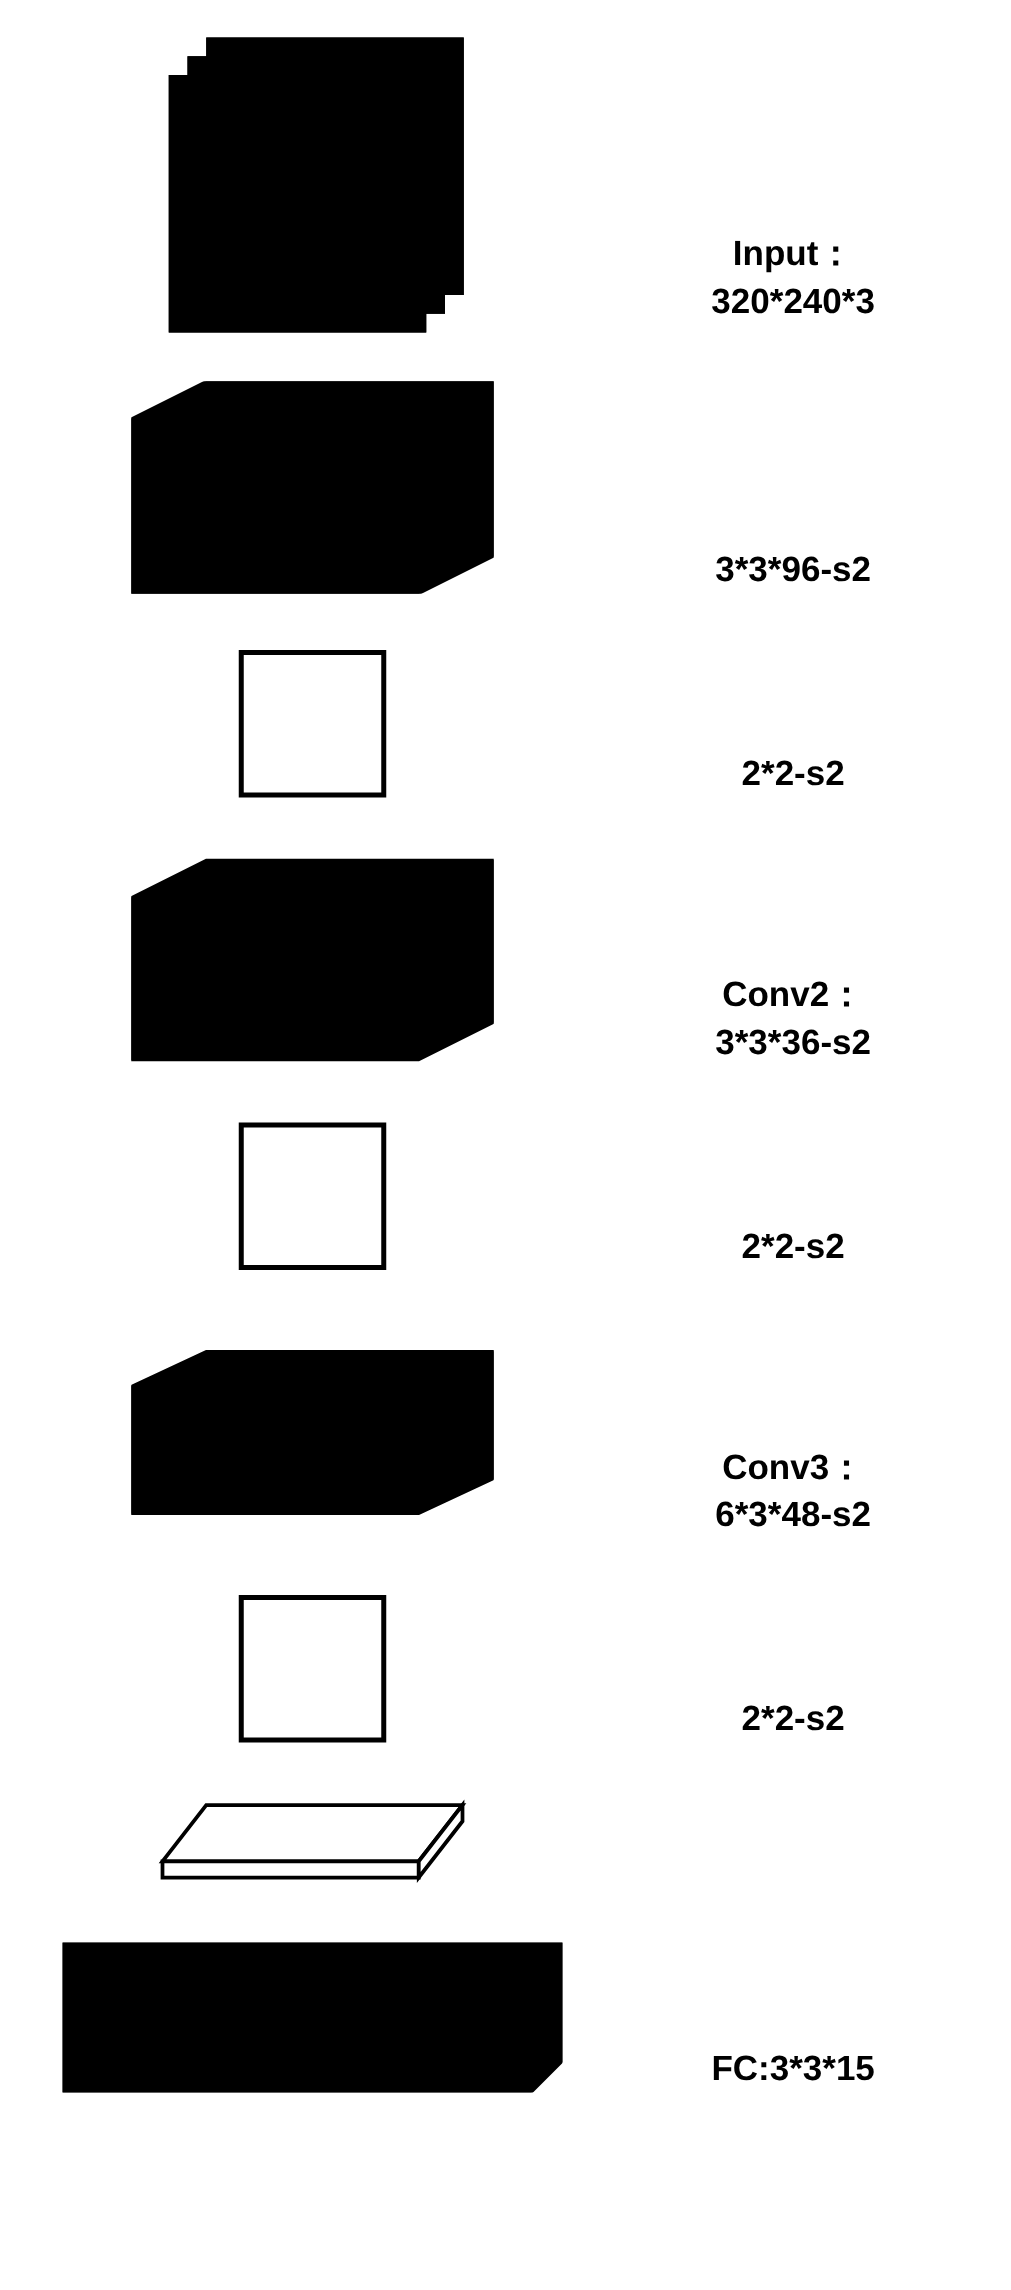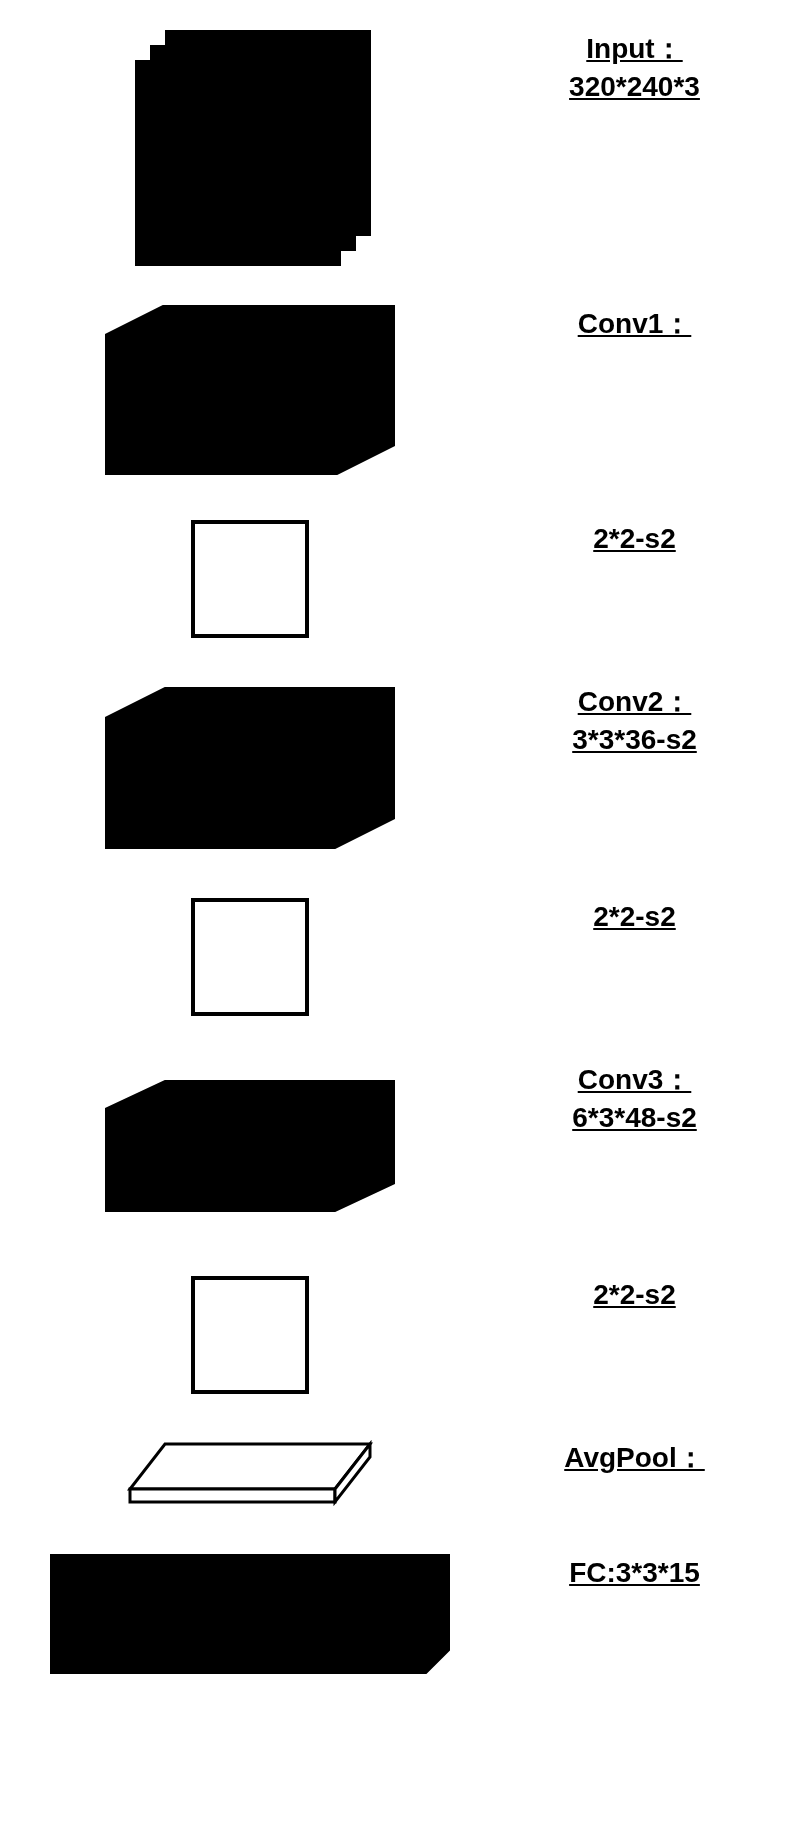--- a/index.html
+++ b/index.html
@@ -5,23 +5,22 @@
   body {
     margin: 0;
     padding: 30px 20px;
     font-family: Arial, sans-serif;
     background: #fff;
     width: 809px;
     box-sizing: border-box;
   }
   .row {
     display: flex;
-    align-items: flex-start;
+    align-items: flex-end;
     margin-bottom: 45px;
-    text-decoration: underline;
   }
   .shape-cell {
     width: 460px;
     display: flex;
     justify-content: center;
     align-items: center;
     flex-shrink: 0;
   }
   .label-cell {
     flex: 1;
@@ -97,21 +96,21 @@
   </div>
 </div>
 
 <div class="row">
   <div class="shape-cell">
     <svg class="conv3d" viewBox="0 0 290 170">
       <polygon points="0,30 60,0 290,0 290,140 230,170 0,170"></polygon>
     </svg>
   </div>
   <div class="label-cell">
-    <span class="layer-title">Conv1：</span>
+    <span class="layer-params">3*3*96-s2</span>
   </div>
 </div>
 
 <div class="row">
   <div class="shape-cell">
     <div class="pool-sq"></div>
   </div>
   <div class="label-cell">
     <span class="layer-params">2*2-s2</span>
   </div>
@@ -161,21 +160,20 @@
 
 <div class="row">
   <div class="shape-cell">
     <svg class="slab" viewBox="0 0 250 70">
       <polygon fill="#fff" points="40,5 245,5 210,50 5,50"></polygon>
       <polygon fill="#fff" points="5,50 210,50 210,63 5,63"></polygon>
       <polygon fill="#fff" points="210,50 245,5 245,18 210,63"></polygon>
     </svg>
   </div>
   <div class="label-cell">
-    <span class="layer-title">AvgPool：</span>
   </div>
 </div>
 
 <div class="row" style="margin-bottom:0;">
   <div class="shape-cell">
     <svg class="fc-block" viewBox="0 0 400 120">
       <polygon points="0,0 400,0 400,95 375,120 0,120"></polygon>
     </svg>
   </div>
   <div class="label-cell">

